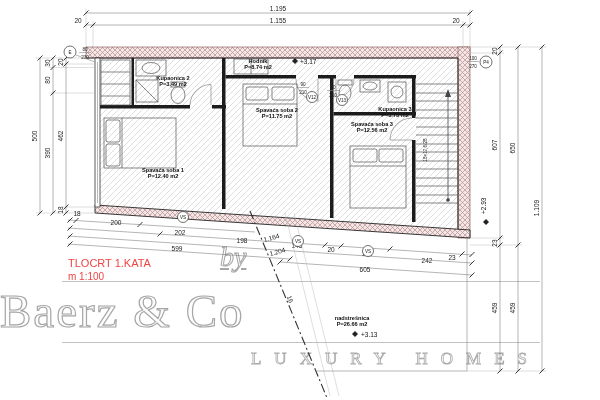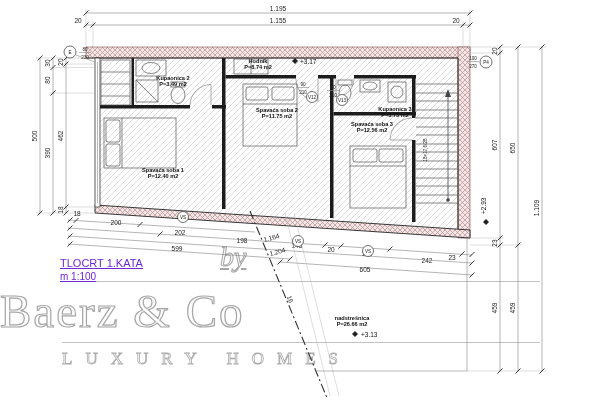--- a/index.html
+++ b/index.html
@@ -8,24 +8,24 @@
   
   .wm{position:absolute;inset:0;z-index:1;}
   .wm-rule{position:absolute;left:62px;width:478px;height:1px;background:#c2c2c2;}
   .wm-rule-top{top:281px;}
   .wm-rule-bottom{top:342px;}
   .wm-by{position:absolute;left:220px;top:241px;font:italic 28px "Liberation Serif",serif;
          color:#fdfdfd;text-decoration:underline;-webkit-text-stroke:1px #a6a6a6;}
   .wm-brand{position:absolute;left:0;top:284px;width:600px;text-align:left;
             font-family:"Liberation Serif",serif;font-size:47px;letter-spacing:2px;
             color:#fdfdfd;-webkit-text-stroke:1.2px #a6a6a6;}
-  .wm-tagline{position:absolute;left:62px;top:349px;width:478px;text-align:left;
+  .wm-tagline{position:absolute;left:62px;top:349px;width:478px;text-align:right;
               font-family:"Liberation Serif",serif;font-size:17px;letter-spacing:13px;
               color:#fdfdfd;-webkit-text-stroke:0.8px #ababab;white-space:nowrap;}
-  .titleblock{position:absolute;left:60px;top:257px;z-index:3;color:#6d28d9;text-decoration:underline;}
+  .titleblock{position:absolute;left:68px;top:257px;z-index:3;color:#ef4444;}
   .titleblock .t1{font-size:11px;}
   .titleblock .t2{font-size:10px;margin-top:2px;}
   svg{position:absolute;left:0;top:0;z-index:2;}
   .dl{stroke:#777;stroke-width:.55;fill:none;}
   .tk{stroke:#222;stroke-width:.9;}
   .ext{stroke:#b5b5b5;stroke-width:.45;}
   .dt{font:6.5px "Liberation Sans",sans-serif;fill:#222;text-anchor:middle;}
   .rl{font:5.6px "Liberation Sans",sans-serif;fill:#111;text-anchor:middle;font-weight:bold;}
   .tag{font:4.6px "Liberation Sans",sans-serif;fill:#222;text-anchor:middle;}
   .lvl{font:6.5px "Liberation Sans",sans-serif;fill:#111;}

